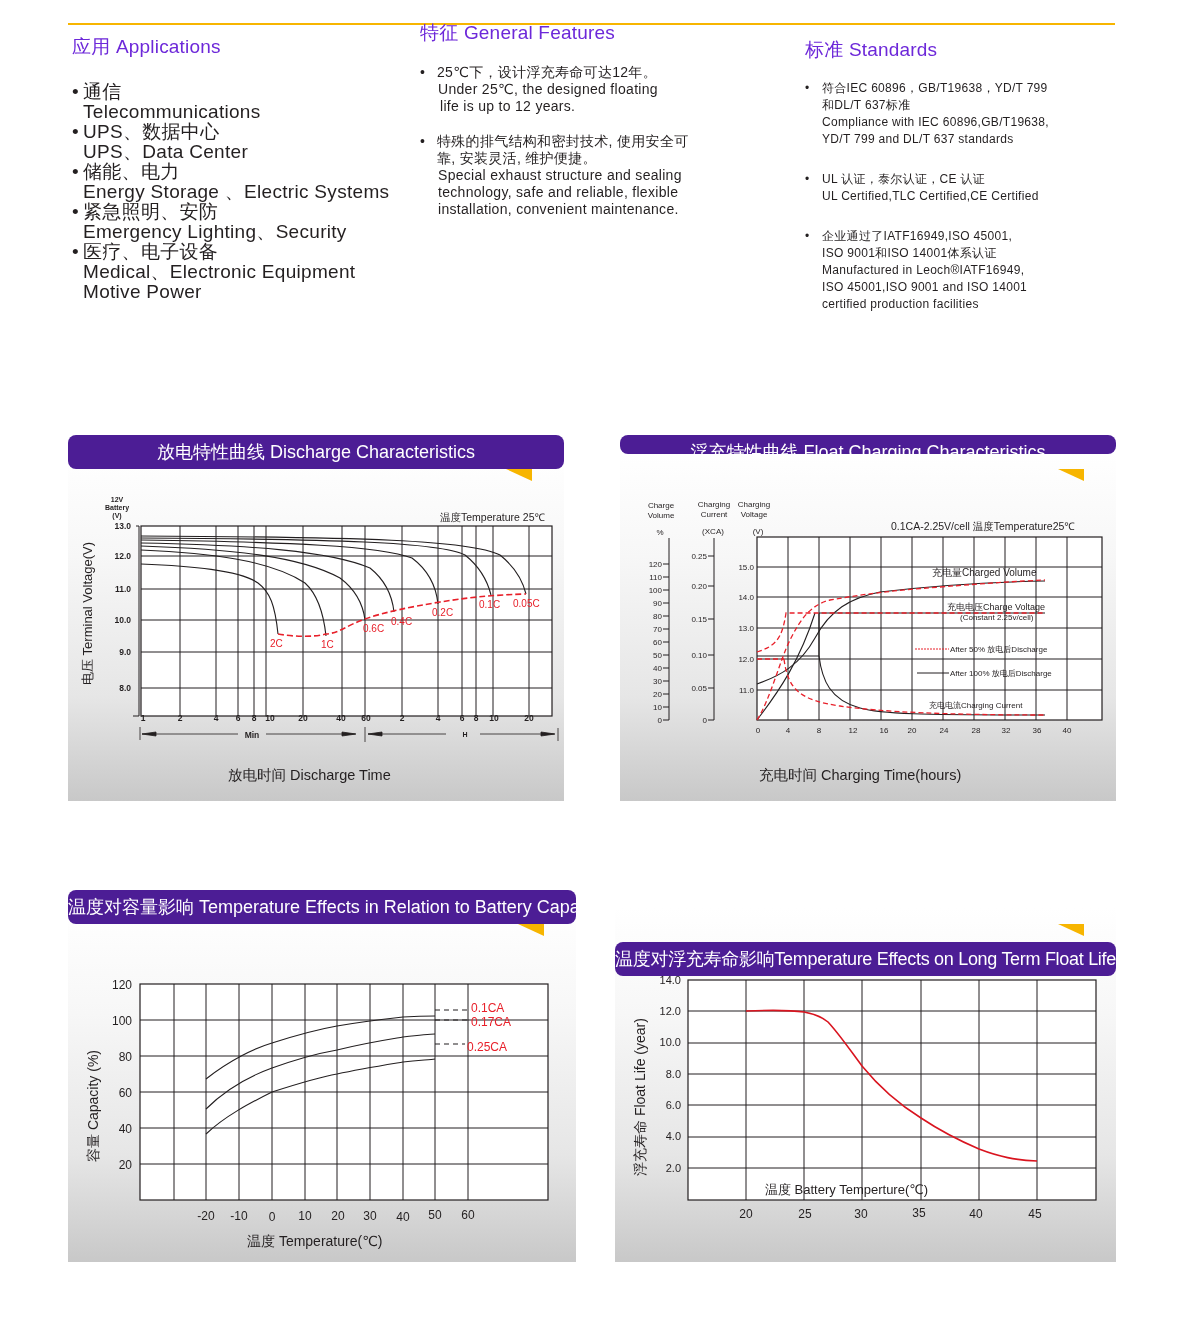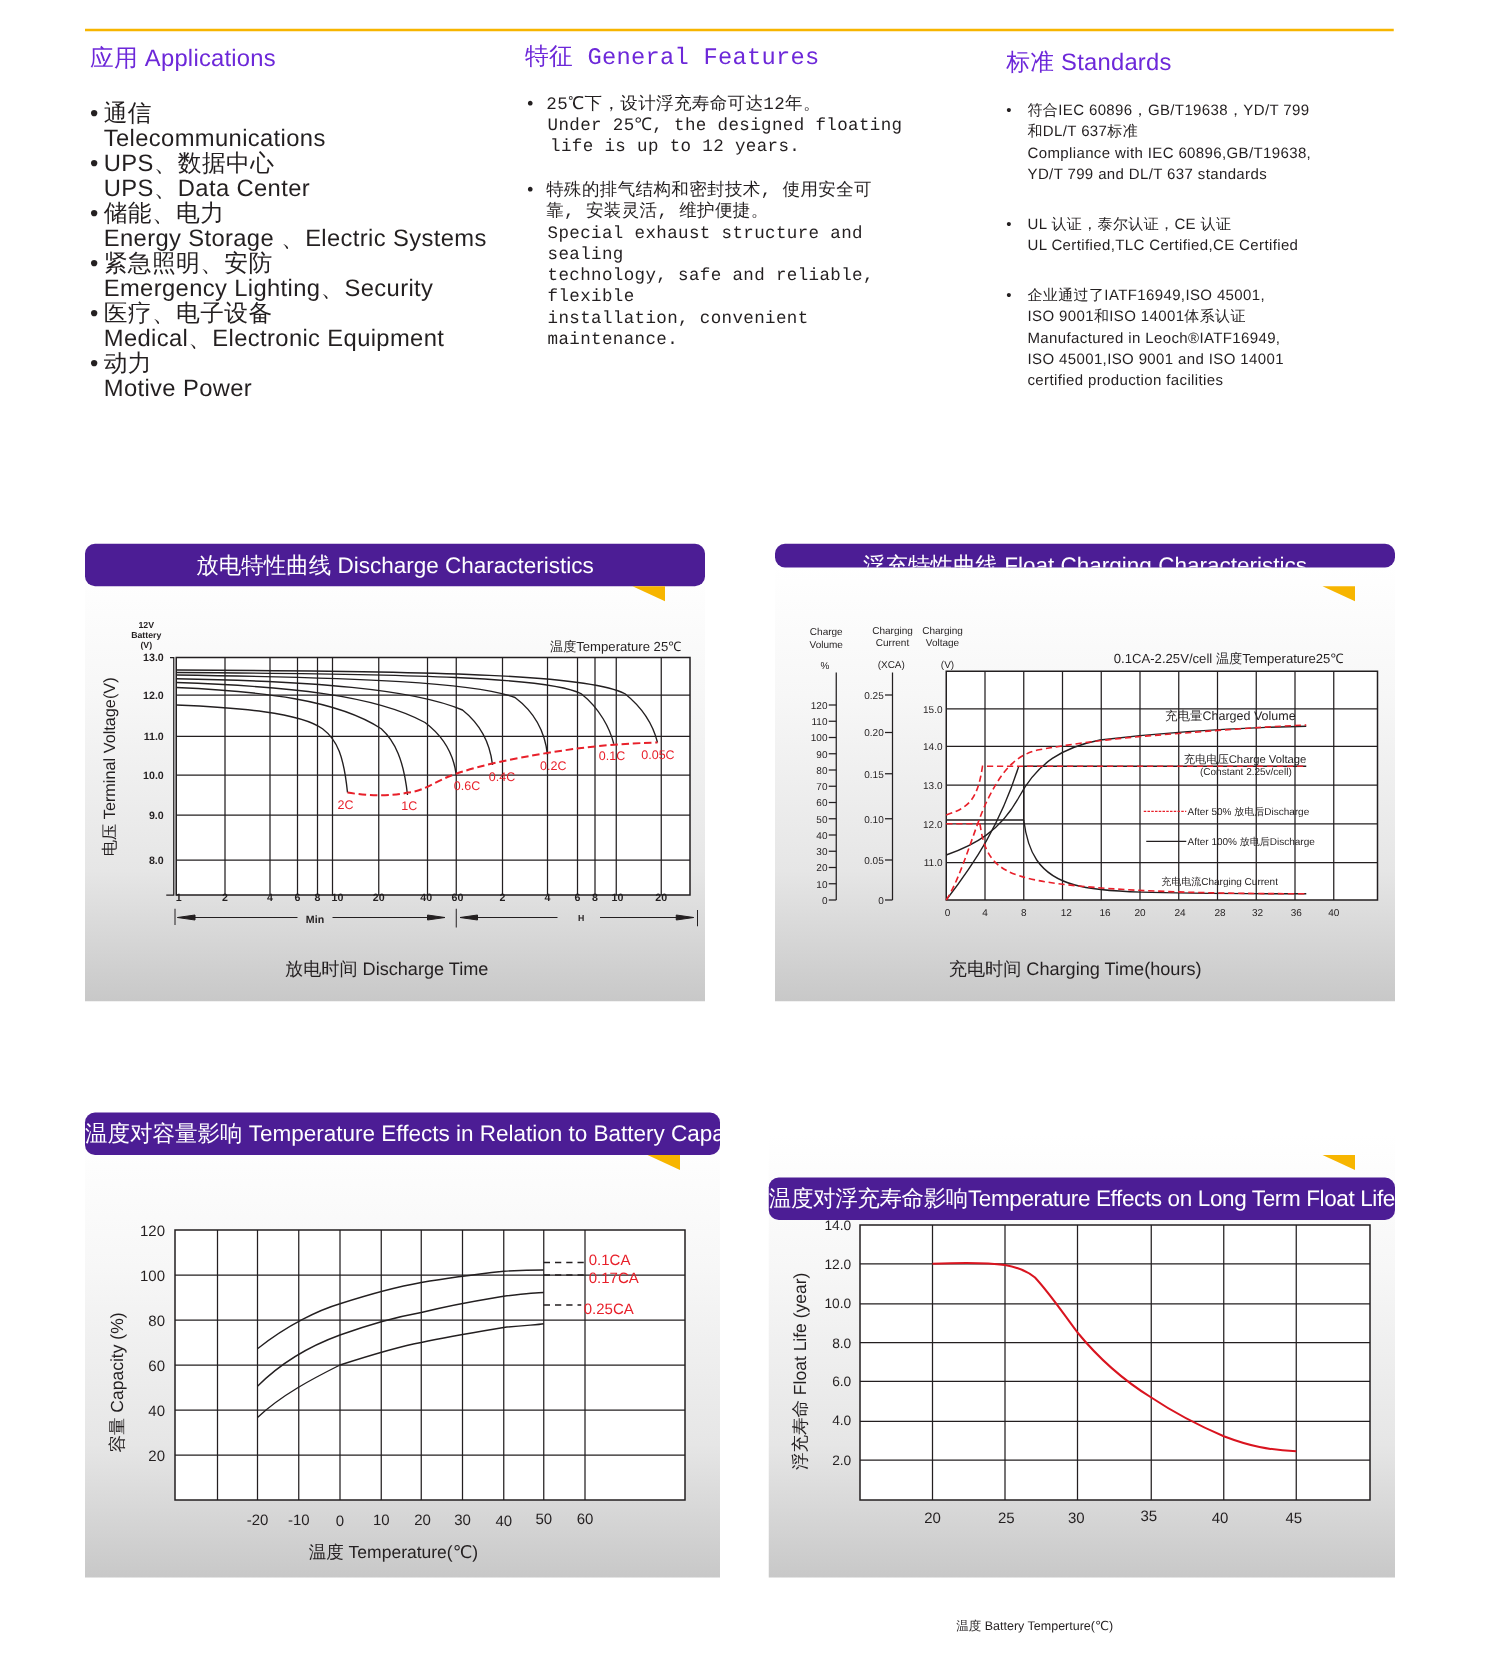--- a/index.html
+++ b/index.html
@@ -51,27 +51,26 @@
       </li>
     <li>
         <span class="zh"><span class="bul">•</span><span>紧急照明、安防</span></span>
         <span class="en">Emergency Lighting、Security</span>
       </li>
     <li>
         <span class="zh"><span class="bul">•</span><span>医疗、电子设备</span></span>
         <span class="en">Medical、Electronic Equipment</span>
       </li>
     <li>
-        <span class="zh"><span class="bul">•</span><span>动力</span></span>
         <span class="en">Motive Power</span>
       </li>
   </ul>
 </div>
 
-<div class="col" style="left:420px;top:32px;width:330px;font-family:Liberation Mono, monospace;">
+<div class="col" style="left:420px;top:20px;width:330px;">
   <h2>特征 General Features</h2>
   <ul class="feat-list">
     <li>
       <span class="block">25℃下，设计浮充寿命可达12年。</span>
       <span class="en">Under 25℃, the designed floating</span>
       <span class="en" style="padding-left:3px">life is up to 12 years.</span>
     </li>
     <li>
       <span class="block">特殊的排气结构和密封技术, 使用安全可</span>
       <span class="block">靠, 安装灵活, 维护便捷。</span>
@@ -426,13 +425,13 @@
     <text x="746" y="1218">20</text>
       <text x="805" y="1218">25</text>
       <text x="861" y="1218">30</text>
     <text x="919" y="1217">35</text>
       <text x="976" y="1218">40</text>
       <text x="1035" y="1218">45</text>
   </g>
   <path d="M746 1011 C770 1010 790 1010 804 1012 C815 1014 822 1017 828 1022 C840 1035 850 1050 862 1066 C880 1088 900 1105 921 1118 C945 1134 965 1143 979 1149 C1000 1157 1015 1160 1037 1161" stroke="#d9141f" stroke-width="1.6" fill="none"></path>
 </svg>
 <div class="rot" style="left:632px;top:1176px;font-size:14px;">浮充寿命 Float Life (year)</div>
-<div class="axis-title" style="left:765px;top:1294px;font-size:10px;">温度 Battery Temperture(℃)</div>
+<div class="axis-title" style="left:765px;top:1181px;font-size:13px;">温度 Battery Temperture(℃)</div>
 
 </body></html>

